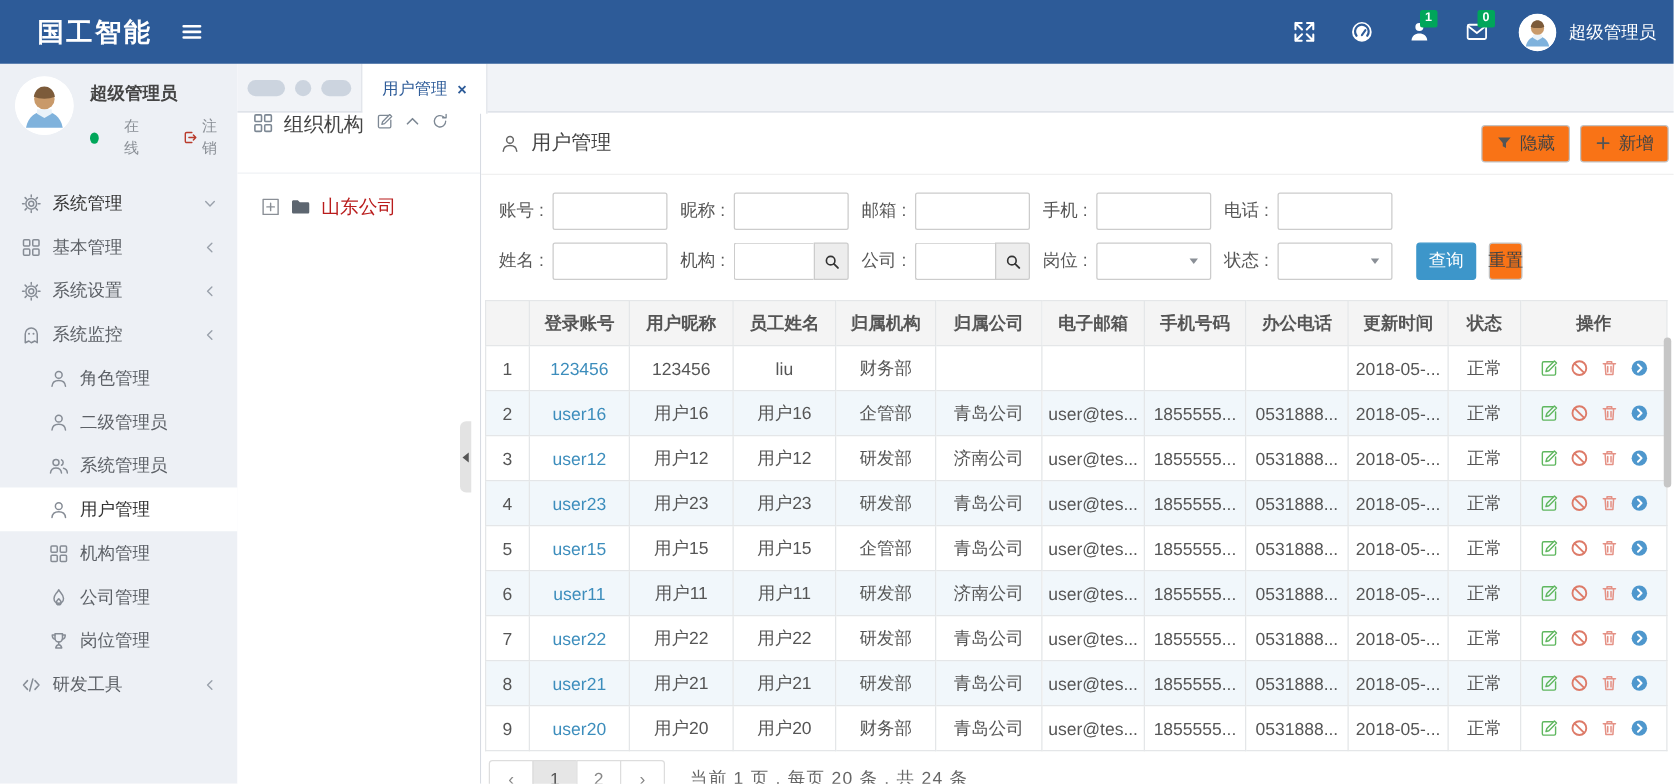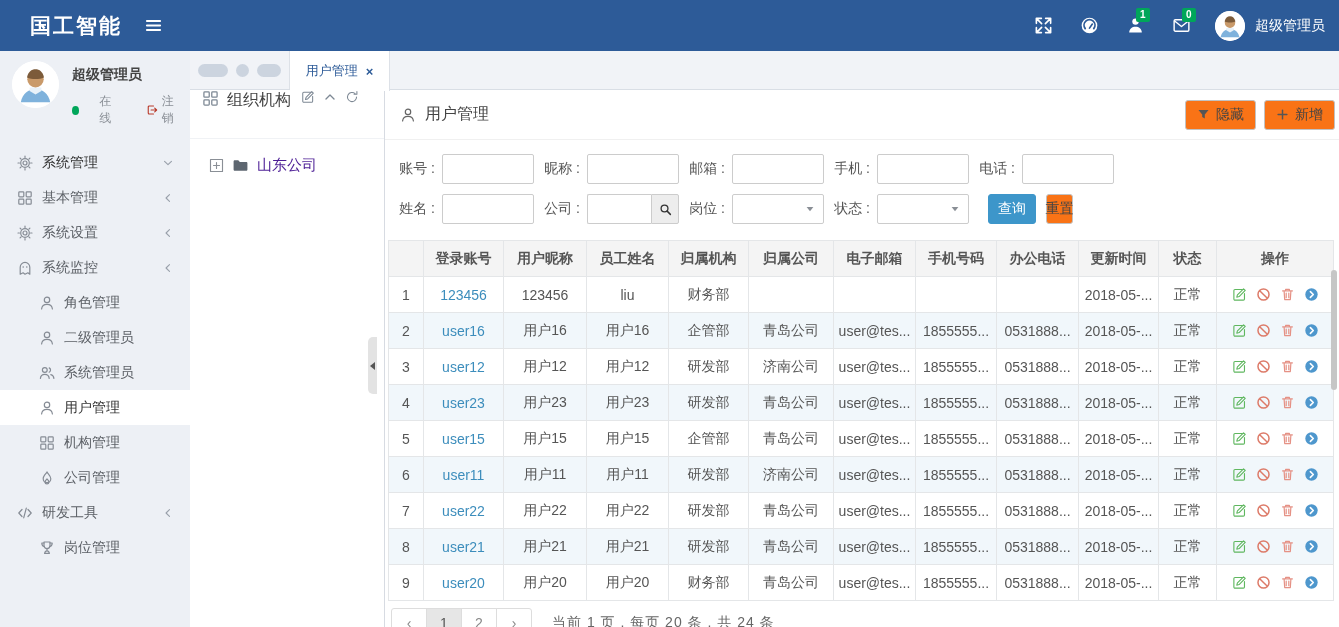--- a/index.html
+++ b/index.html
@@ -48,21 +48,21 @@
   .tab.active { background:#fff; color:#2d5b98; height:40px; }
   .tab-close { color:#2d5b98; font-weight:bold; font-size:13px; line-height:1; }
 
   
   .treepanel { position:absolute; left:190px; top:90px; width:195px; bottom:0; background:#fff; border-right:1px solid #d7dbe2; }
   .tree-header { height:49px; display:flex; align-items:flex-start; padding:0 12px; gap:8px; border-bottom:1px solid #f0f2f5; }
   .tree-header .icn { color:#7d8894; }
   .th-grid { width:17px; height:17px; }
   .th-small { width:14px; height:14px; cursor:pointer; }
   .tree-title { font-size:16px; color:#444; margin-right:2px; }
-  .tree-node { display:flex; align-items:center; gap:8px; margin:17px 0 0 19px; font-size:15px; color:#4c1d95; cursor:pointer; }
+  .tree-node { display:flex; align-items:center; gap:8px; margin:17px 0 0 19px; font-size:15px; color:#b91c1c; cursor:pointer; }
   .tree-node .expander { width:15px; height:15px; color:#8a8f96; }
   .tree-node .folder { width:17px; height:17px; color:#5d6670; }
   .collapse-handle { position:absolute; right:7px; top:247px; width:9px; height:57px; background:#e3e3e3; border-radius:5px 0 0 5px; display:flex; align-items:center; justify-content:center; cursor:pointer; }
   .collapse-handle::before { content:""; border:4px solid transparent; border-right:5px solid #555; margin-left:-4px; }
 
   
   .main { position:absolute; left:385px; top:90px; right:0; bottom:0; background:#fff; }
   .main-header { height:50px; display:flex; align-items:center; padding:0 10px; border-bottom:1px solid #f0f0f0; }
   .main-title { display:flex; align-items:center; gap:9px; font-size:16px; color:#444; margin-left:5px; }
   .main-title .icn { width:16px; height:16px; color:#666; }
@@ -305,41 +305,41 @@
       </div>
       <div class="menu-item lvl2">
         <span class="icn mi-icon">
           <svg viewBox="0 0 16 16" fill="none" stroke="currentColor" stroke-width="1.2" stroke-linecap="round" stroke-linejoin="round">
             <path d="M8 1.8c.6 2 3.8 3.7 3.8 7a3.8 3.8 0 0 1-7.6 0c0-1.6.8-2.9 1.7-4.1C6.8 3.6 7.7 2.8 8 1.8z"></path>
             <path d="M8 13.8a1.9 1.9 0 0 1-1.9-1.9c0-1 .9-1.8 1.9-2.9.9 1 1.9 1.9 1.9 2.9A1.9 1.9 0 0 1 8 13.8z"></path>
           </svg>
         </span>
         <span class="mi-label">公司管理</span>
       </div>
+      <div class="menu-item lvl2">
+        <span class="icn mi-icon">
+          <svg viewBox="0 0 16 16" fill="none" stroke="currentColor" stroke-width="1.2" stroke-linecap="round" stroke-linejoin="round">
+            <path d="M5 2h6v3.6a3 3 0 0 1-6 0z"></path>
+            <path d="M5 3H2.8c0 2 .8 3.2 2.4 3.5M11 3h2.2c0 2-.8 3.2-2.4 3.5M8 8.6v2.2M5.6 13.4c.3-1.6 1.1-2.6 2.4-2.6s2.1 1 2.4 2.6z"></path>
+          </svg>
+        </span>
+        <span class="mi-label">岗位管理</span>
+      </div>
       <div class="menu-item">
         <span class="icn mi-icon">
           <svg viewBox="0 0 16 16" fill="none" stroke="currentColor" stroke-width="1.2" stroke-linecap="round" stroke-linejoin="round">
             <path d="M5 4.5L1.8 8 5 11.5M11 4.5L14.2 8 11 11.5M9.3 3.2L6.7 12.8"></path>
           </svg>
         </span>
         <span class="mi-label">研发工具</span>
         <span class="icn mi-chevron">
           <svg viewBox="0 0 16 16" fill="none" stroke="currentColor" stroke-width="1.2" stroke-linecap="round" stroke-linejoin="round">
             <path d="M10 3.4L5.4 8 10 12.6" stroke-width="1.5"></path>
           </svg>
         </span>
-      </div>
-      <div class="menu-item lvl2">
-        <span class="icn mi-icon">
-          <svg viewBox="0 0 16 16" fill="none" stroke="currentColor" stroke-width="1.2" stroke-linecap="round" stroke-linejoin="round">
-            <path d="M5 2h6v3.6a3 3 0 0 1-6 0z"></path>
-            <path d="M5 3H2.8c0 2 .8 3.2 2.4 3.5M11 3h2.2c0 2-.8 3.2-2.4 3.5M8 8.6v2.2M5.6 13.4c.3-1.6 1.1-2.6 2.4-2.6s2.1 1 2.4 2.6z"></path>
-          </svg>
-        </span>
-        <span class="mi-label">岗位管理</span>
       </div>
     </div>
 </div>
 
 <div class="tabstrip">
   <div class="tab">
     <span class="blob" style="width:30px"></span>
     <span class="blob" style="width:13px"></span>
     <span class="blob" style="width:24px"></span>
   </div>
@@ -446,20 +446,34 @@
         </div>
         <div class="fgroup">
           <label class="flabel">电话 :</label>
           <input class="fctrl" style="">
         </div>
       </div>
     <div class="form-row" id="form-row2">
         <div class="fgroup">
           <label class="flabel">姓名 :</label>
           <input class="fctrl" style="">
+        </div>
+        <div class="fgroup">
+          <label class="flabel">机构 :</label>
+          <div class="input-group">
+            <input style="">
+            <span class="ig-btn">
+              <span class="icn">
+                <svg viewBox="0 0 16 16" fill="none" stroke="currentColor" stroke-width="1.2" stroke-linecap="round" stroke-linejoin="round">
+                  <circle cx="6.8" cy="6.8" r="4.2" stroke-width="1.6"></circle>
+                  <path d="M10 10l4 4" stroke-width="1.8"></path>
+                </svg>
+              </span>
+            </span>
+          </div>
         </div>
         <div class="fgroup">
           <label class="flabel">公司 :</label>
           <div class="input-group">
             <input style="">
             <span class="ig-btn">
               <span class="icn">
                 <svg viewBox="0 0 16 16" fill="none" stroke="currentColor" stroke-width="1.2" stroke-linecap="round" stroke-linejoin="round">
                   <circle cx="6.8" cy="6.8" r="4.2" stroke-width="1.6"></circle>
                   <path d="M10 10l4 4" stroke-width="1.8"></path>

